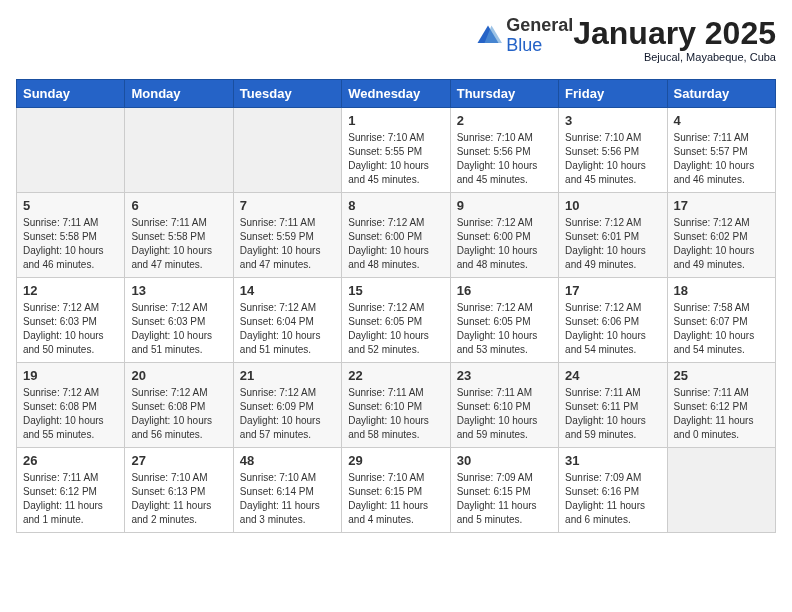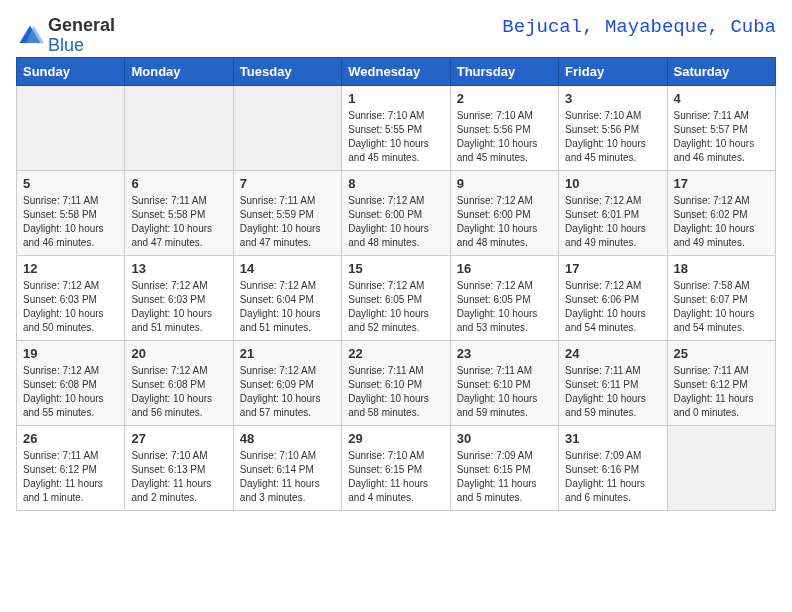--- a/index.html
+++ b/index.html
@@ -5,23 +5,23 @@
     * { box-sizing: border-box; margin: 0; padding: 0; }
     body {
       font-family: Arial, sans-serif;
       background: #fff;
       width: 792px;
       min-height: 612px;
       padding: 16px;
     }
     .header {
       display: flex;
-      justify-content: space-between;
+      justify-content: flex-end;
       align-items: flex-start;
-      margin-bottom: 1px;
+      margin-bottom: 16px;
     }
     .logo {
       display: flex;
       align-items: center;
       gap: 4px;
     }
     .logo-text {
       display: flex;
       flex-direction: column;
       line-height: 1.1;
@@ -43,23 +43,22 @@
     .title-area {
       text-align: right;
     }
     .month-title {
       font-size: 32px;
       font-weight: bold;
       color: #222;
       line-height: 1.1;
     }
     .subtitle {
-      font-size: 19px;
-      color: #1d4ed8;
-      font-family: Liberation Mono, monospace;
+      font-size: 11px;
+      color: #0f172a;
     }
     .calendar {
       width: 100%;
       border-collapse: collapse;
       border: 1px solid #ccc;
     }
     .calendar th {
       background: #2563c7;
       color: #fff;
       font-size: 13px;
@@ -105,20 +104,21 @@
     <svg class="logo-icon" viewBox="0 0 32 32" xmlns="http://www.w3.org/2000/svg">
       <polygon points="16,4 28,24 4,24" fill="#2563c7"></polygon>
       <polygon points="20,4 32,24 12,24" fill="#5b9bd5" opacity="0.6"></polygon>
     </svg>
     <div class="logo-text">
       <span class="logo-general">General</span>
       <span class="logo-blue">Blue</span>
     </div>
   </div>
   <div class="title-area">
+    <div class="month-title">January 2025</div>
     <div class="subtitle">Bejucal, Mayabeque, Cuba</div>
   </div>
 </div>
 
 <table class="calendar">
   <thead>
     <tr>
     <th>Sunday</th>
         <th>Monday</th>
         <th>Tuesday</th>

